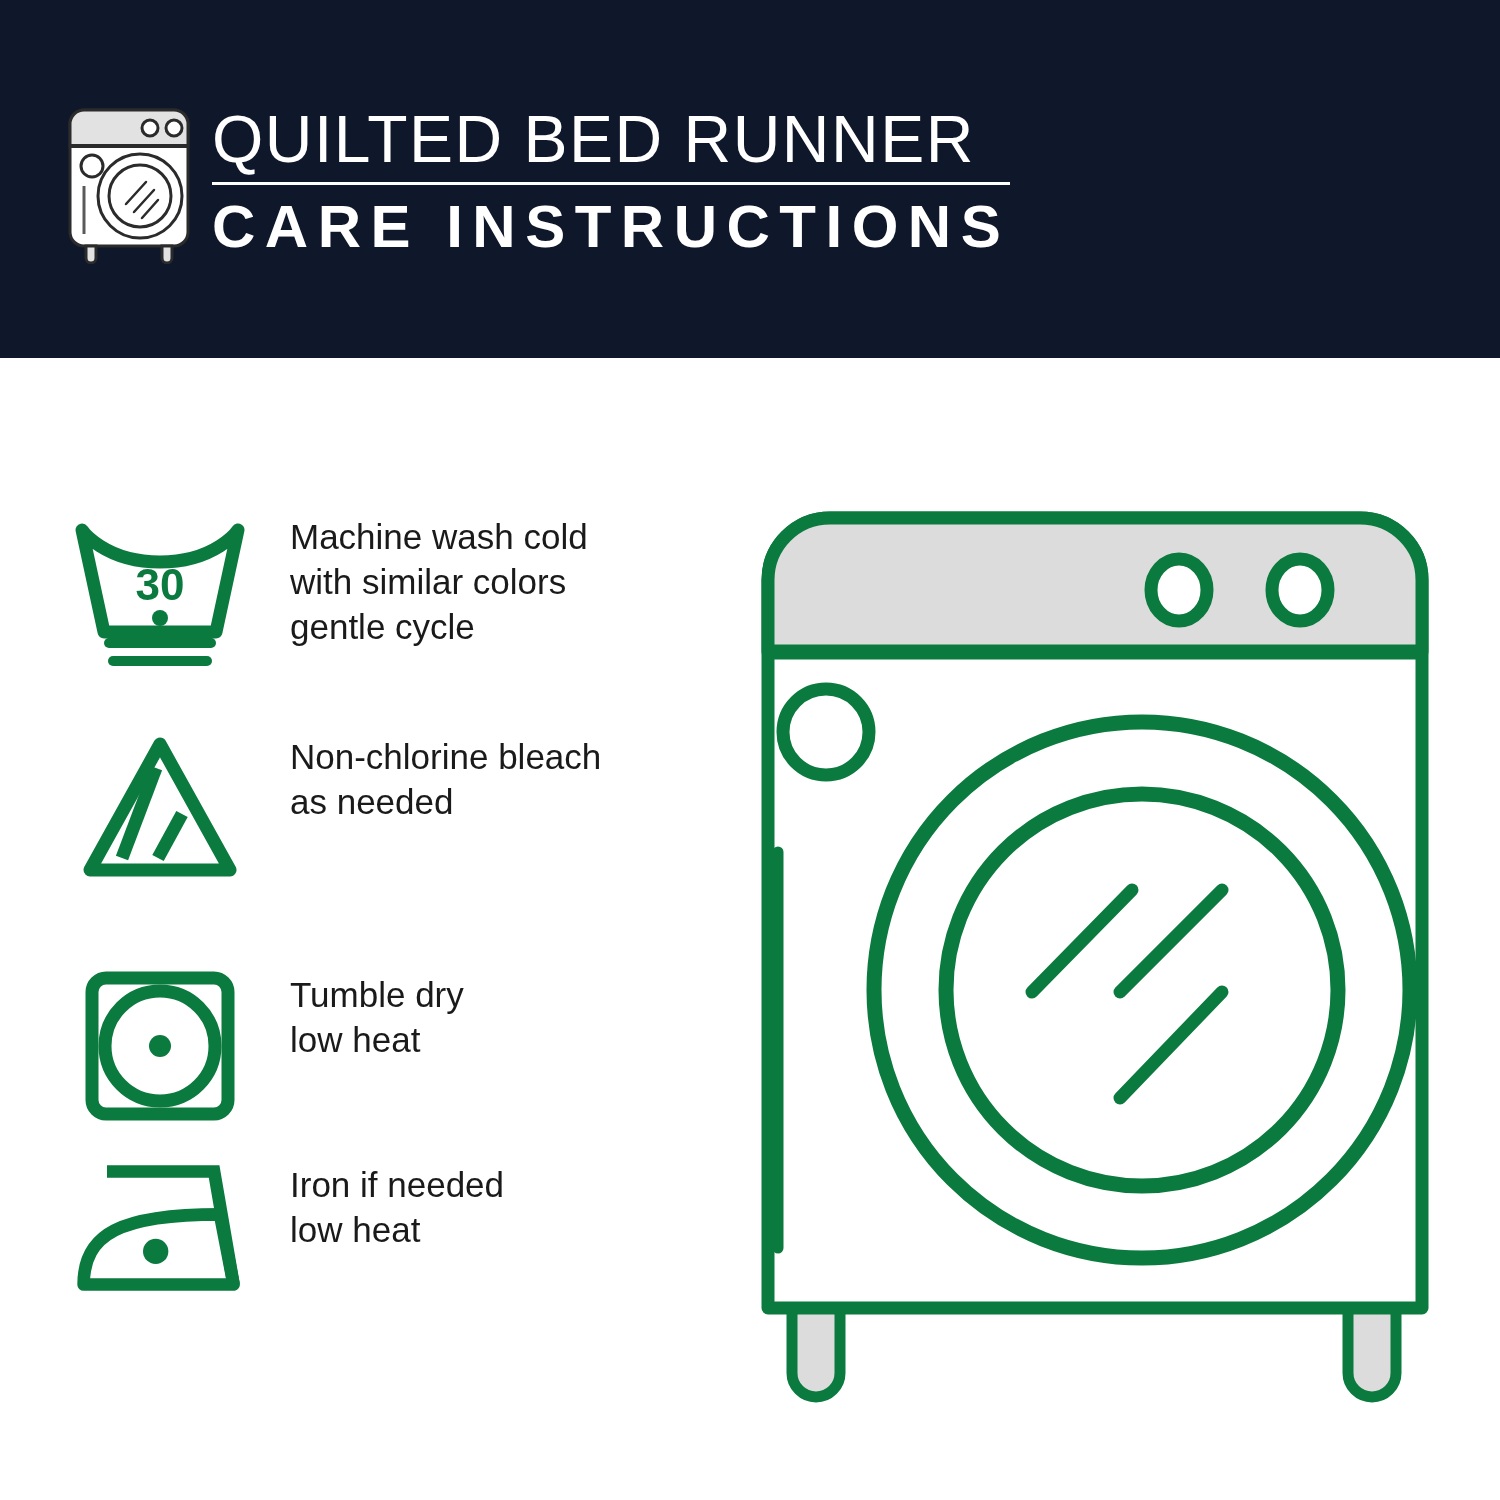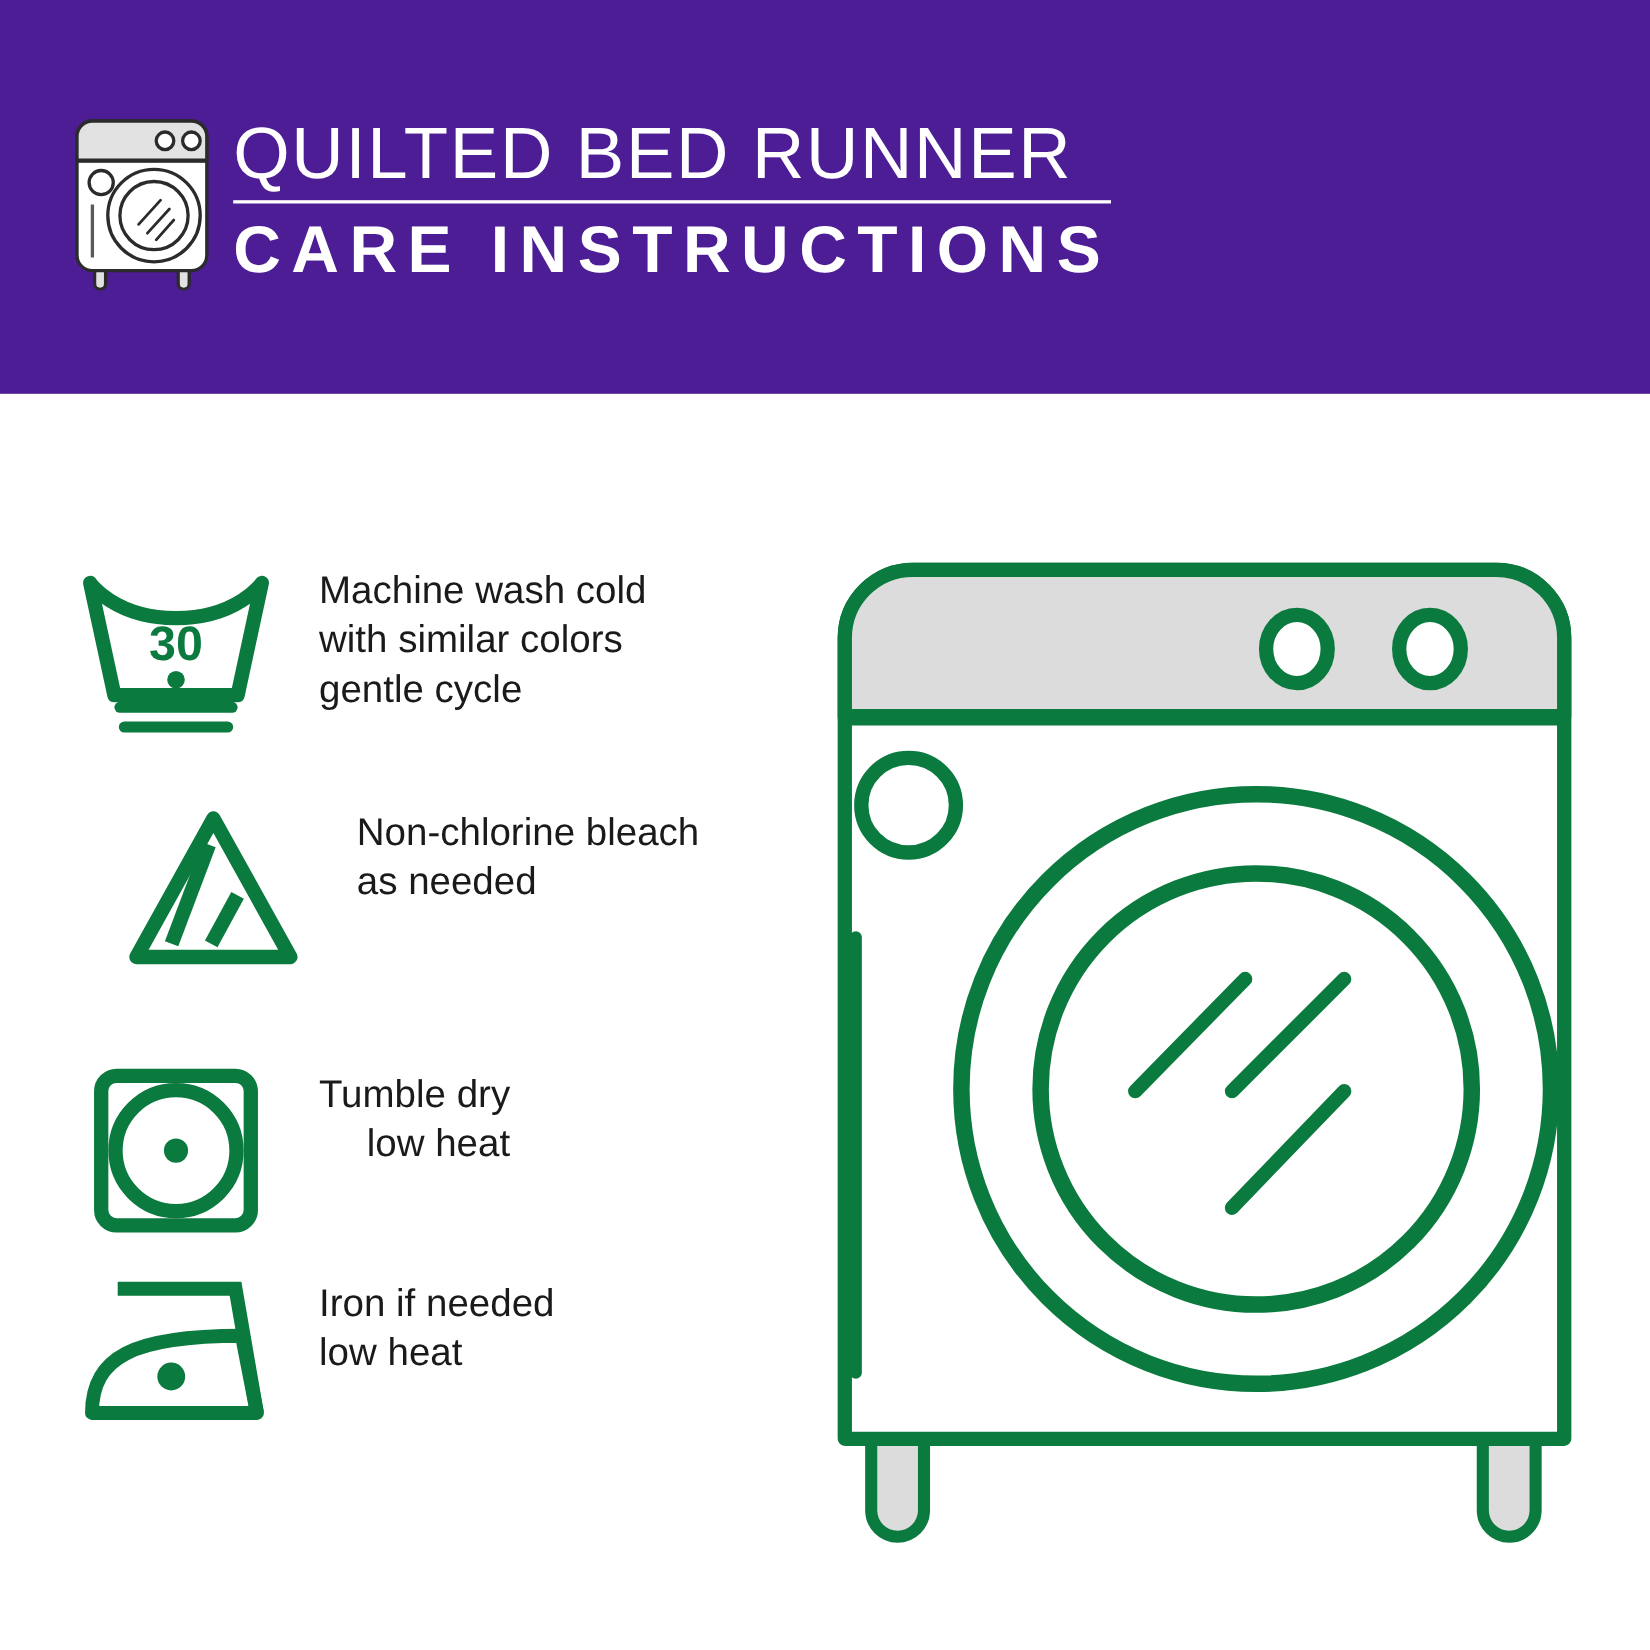--- a/index.html
+++ b/index.html
@@ -15,21 +15,21 @@
     position: relative;
   }
 
   
   #header-band {
     position: absolute;
     left: 0;
     top: 0;
     width: 1500px;
     height: 358px;
-    background: #4c1d95;
+    background: #0f172a;
   }
   #header-logo {
     position: absolute;
     left: 62px;
     top: 104px;
     width: 142px;
     height: 160px;
   }
   #header-text-block {
     position: absolute;
@@ -86,22 +86,22 @@
   .care-text {
     padding-top: 6px;
     color: #1a1a1a;
     font-size: 35px;
     line-height: 45px;
     font-weight: 400;
     white-space: pre-line;
     margin-left: 35px;
   }
   #care-row-0 { top: 150px; }
-  #care-row-1 { top: 370px; justify-content: center; }
-  #care-row-2 { top: 608px; text-align: right; }
+  #care-row-1 { top: 370px; }
+  #care-row-2 { top: 608px; }
   #care-row-3 { top: 798px; }
 
   
   #washer-illustration {
     position: absolute;
     left: 730px;
     top: 480px;
     width: 740px;
     height: 950px;
   }

